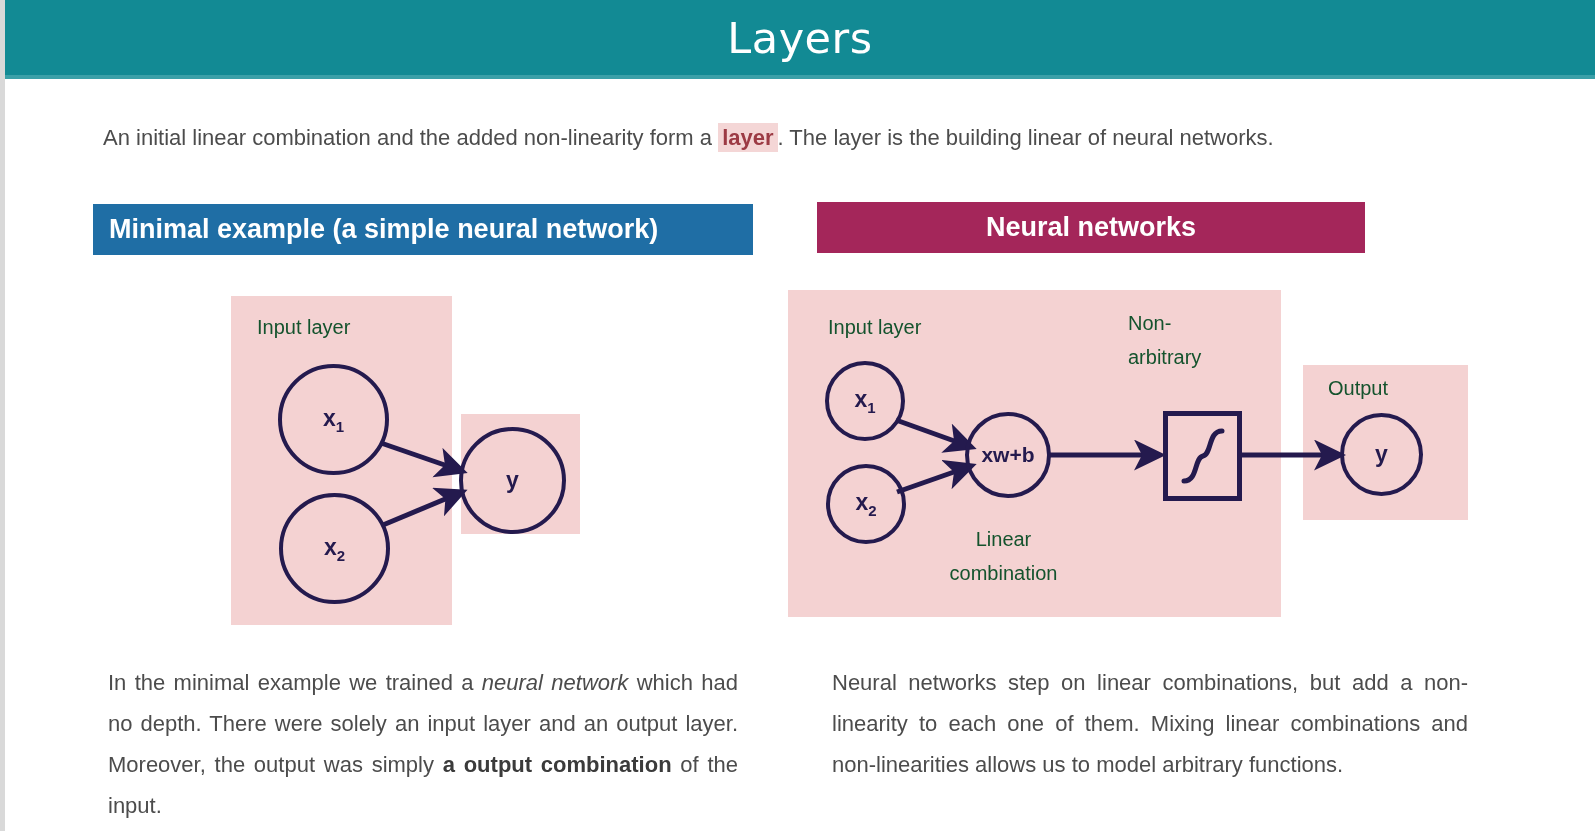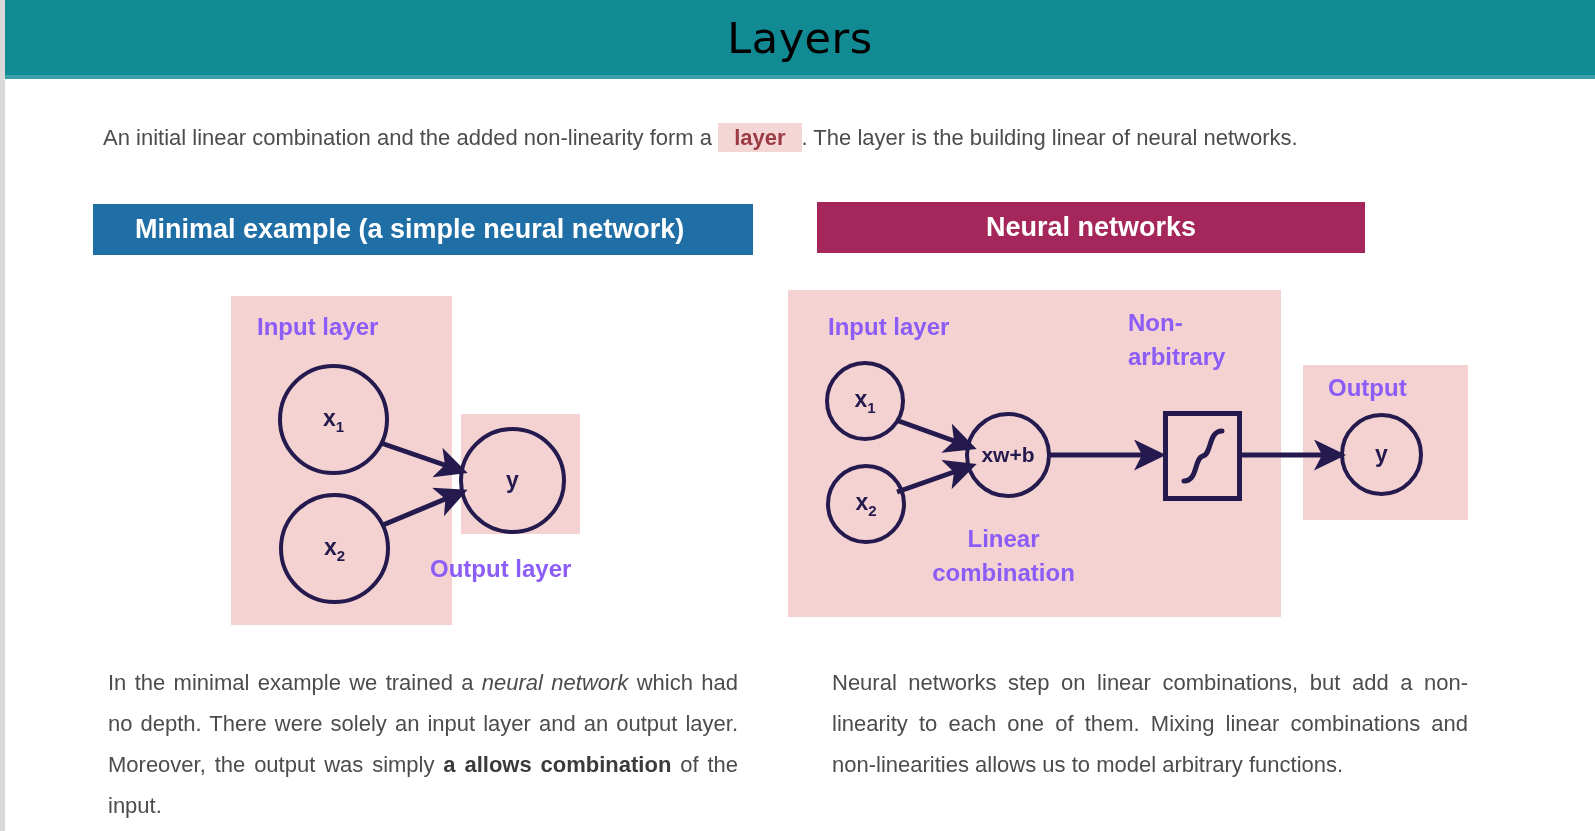--- a/index.html
+++ b/index.html
@@ -19,48 +19,48 @@
   .title-bar{
     position:absolute;left:5px;top:0;width:1590px;height:75px;
     background:#128a94;
     display:flex;align-items:center;justify-content:center;
   }
   .title-bar-underline{
     position:absolute;left:5px;top:75px;width:1590px;height:4px;
     background:#3ba0a8;
   }
   .title-text{
-    color:#000000;font-size:43px;font-weight:400;letter-spacing:.5px;
+    color:#ffffff;font-size:43px;font-weight:400;letter-spacing:.5px;
     font-family:"DejaVu Sans","Liberation Sans",sans-serif;
   }
 
   .intro{
     position:absolute;left:103px;top:122px;width:1380px;
     font-size:22px;color:#4c4c4c;line-height:32px;
   }
   .hl{
     background:#f4d6d6;color:#9c3a44;font-weight:bold;
-    padding:2px 16px;
+    padding:2px 4px;
   }
 
   
   .ribbon{
     position:absolute;height:51px;
     display:flex;align-items:center;
     color:#ffffff;font-weight:bold;font-size:27px;
   }
-  .ribbon.blue{left:93px;top:204px;width:660px;background:#1f6ea5;justify-content:flex-start;padding-left:42px;box-sizing:border-box;}
+  .ribbon.blue{left:93px;top:204px;width:660px;background:#1f6ea5;justify-content:flex-start;padding-left:16px;box-sizing:border-box;}
   .ribbon.crimson{left:817px;top:202px;width:548px;background:#a4265a;justify-content:center;}
 
   
   .diagram{position:absolute;}
   .pinkbox{position:absolute;background:#f4d2d2;}
   .dlabel{
-    position:absolute;color:#8b5cf6;font-weight:bold;
-    font-size:24px;line-height:34px;white-space:pre-line;
+    position:absolute;color:#14532d;font-weight:normal;
+    font-size:20px;line-height:34px;white-space:pre-line;
   }
   .node{
     position:absolute;border:4px solid #241a4e;border-radius:50%;
     display:flex;align-items:center;justify-content:center;
     color:#241a4e;font-weight:bold;box-sizing:border-box;
   }
   .node .nlabel{font-size:23px;}
   .node sub{font-size:15px;}
   .sqnode{
     position:absolute;border:5px solid #241a4e;box-sizing:border-box;
@@ -97,21 +97,20 @@
 <div class="ribbon crimson">
   <span>Neural networks</span>
 </div>
 
 <div class="diagram" style="left:0;top:0;width:760px;height:660px;">
 
   <div class="pinkbox" style="left:231px;top:296px;width:221px;height:329px;"></div>
   <div class="pinkbox" style="left:461px;top:414px;width:119px;height:120px;"></div>
 
   <div class="dlabel" style="left:257px;top:310px;">Input layer</div>
-  <div class="dlabel" style="left:430px;top:552px;">Output layer</div>
 
   <svg class="edges" width="760" height="660">
     <defs>
       <marker id="ah-left" markerWidth="7" markerHeight="7" refX="5.2" refY="3.1" orient="auto">
         <path d="M0,0 L6.4,3.1 L0,6.2 L1.6,3.1 Z" fill="#241a4e"></path>
       </marker>
     </defs>
     <line x1="381" y1="443" x2="462" y2="471" stroke="#241a4e" stroke-width="5" marker-end="url(#ah-left)"></line>
     <line x1="383" y1="525" x2="462" y2="492" stroke="#241a4e" stroke-width="5" marker-end="url(#ah-left)"></line>
   </svg>
@@ -166,15 +165,15 @@
     <svg width="50" height="62" viewBox="0 0 50 62">
       <path d="M6,56 C20,56 16,33 25,31 C34,29 30,6 44,6" stroke="#241a4e" stroke-width="5" fill="none" stroke-linecap="round"></path>
     </svg>
   </div>
 
   <div class="node" style="left:1340px;top:413px;width:83px;height:83px;">
     <span class="nlabel">y</span>
   </div>
 </div>
 
-<div class="body-col left"><span>In the minimal example we trained a </span><i>neural network</i><span> which had no depth. There were solely an input layer and an output layer. Moreover, the output was simply </span><b>a allows combination</b><span> of the input.</span></div>
+<div class="body-col left"><span>In the minimal example we trained a </span><i>neural network</i><span> which had no depth. There were solely an input layer and an output layer. Moreover, the output was simply </span><b>a output combination</b><span> of the input.</span></div>
 
 <div class="body-col right">Neural networks step on linear combinations, but add a non-linearity to each one of them. Mixing linear combinations and non-linearities allows us to model arbitrary functions.</div>
 
 </body></html>

